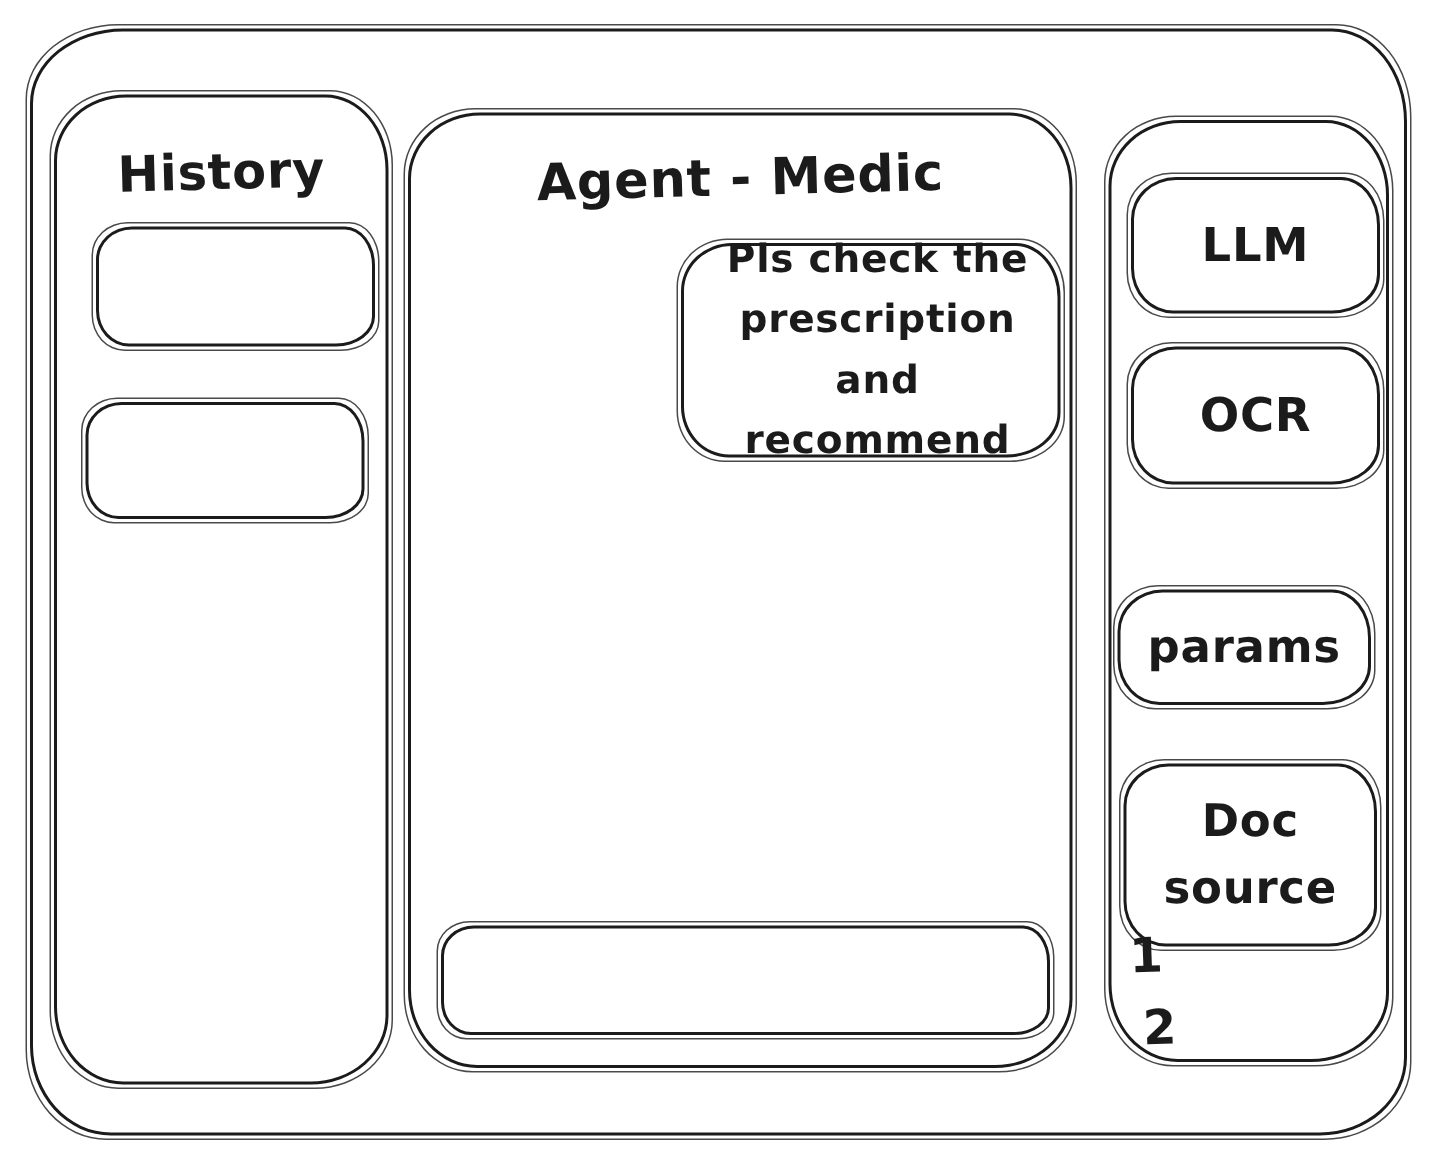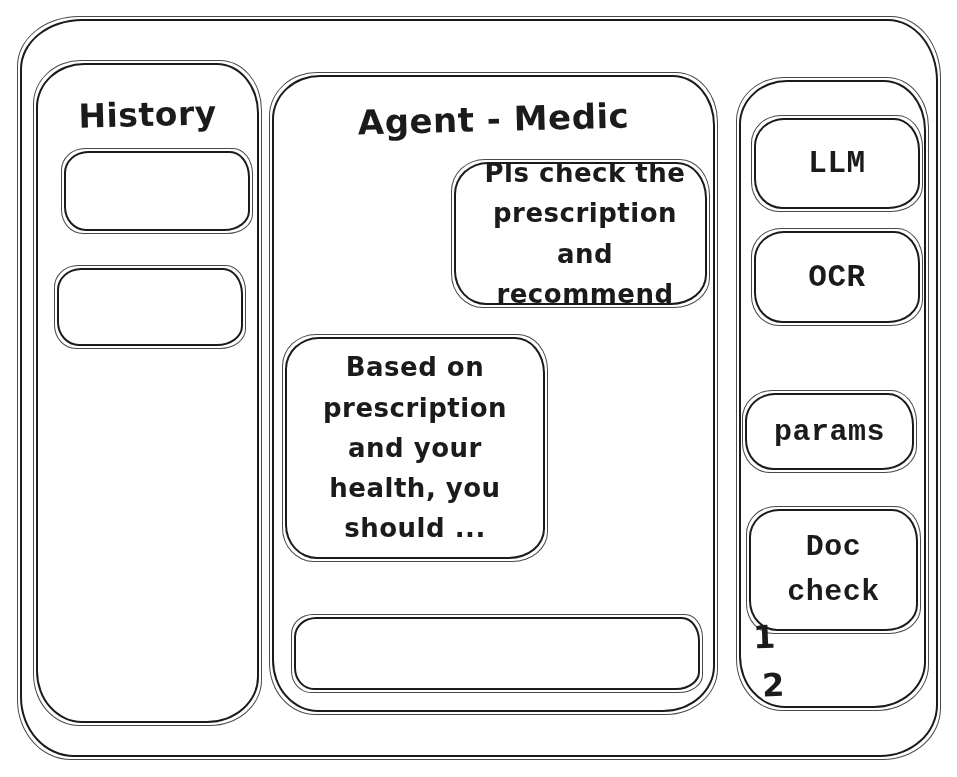--- a/index.html
+++ b/index.html
@@ -50,21 +50,21 @@
     font-size: 33px;
     transform: rotate(-1.5deg);
   }
   .bubble, .btn {
     display: flex;
     align-items: center;
     justify-content: center;
     text-align: center;
   }
   .bubble { font-size: 26px; line-height: 1.55; padding: 6px 10px; }
-  .btn    { font-size: 31px; font-family: Liberation Mono, monospace; }
+  .btn    { font-size: 31px; }
   .doc-item {
     position: absolute;
     font-size: 32px;
     font-weight: 700;
     transform: rotate(-2deg);
     cursor: pointer;
   }
   input.msg-input {
     position: absolute;
     inset: 0;
@@ -98,23 +98,20 @@
     </div>
   </div>
 
   <div class="sketch panel" style="left:272px; top:75px; width:443px; height:637px;">
     <div class="panel-title hand" style="top:22px; font-size:34px;">Agent - Medic</div>
 
     <div class="sketch bubble hand" style="left:180px; top:85px; width:253px; height:143px;padding-left:19px;">
       <span>Pls check the prescription and recommend</span>
     </div>
 
-    <div class="sketch bubble hand" style="left:11px; top:260px; width:260px; height:222px;">
-      <span>Based on prescription and your health, you should ...</span>
-    </div>
 
     <div class="sketch inputbox" style="left:20px; top:540px; width:406px; height:73px;">
       <input class="msg-input" type="text" placeholder="" style="">
     </div>
   </div>
 
   <div class="sketch panel" style="left:739px; top:80px; width:187px; height:628px;">
 
     <div class="sketch btn hand" style="left:13px; top:36px; width:166px; height:91px;">
       <span>LLM</span>
@@ -122,20 +119,20 @@
 
     <div class="sketch btn hand" style="left:13px; top:149px; width:166px; height:92px;justify-content:center;">
       <span>OCR</span>
     </div>
 
     <div class="sketch btn hand" style="left:4px; top:311px; width:169px; height:77px; font-size:30px;text-align:center;">
       <span>params</span>
     </div>
 
     <div class="sketch btn hand" style="left:8px; top:427px; width:169px; height:122px; font-size:30px; line-height:1.5;">
-      <span style="display:block; width:120px;">Doc check</span>
+      <span style="display:block; width:120px;">Doc source</span>
     </div>
 
     <div class="doc-item" style="left:12px; top:536px;">1</div>
     <div class="doc-item" style="left:21px; top:584px;">2</div>
   </div>
 
 </div>
 
 </body></html>

